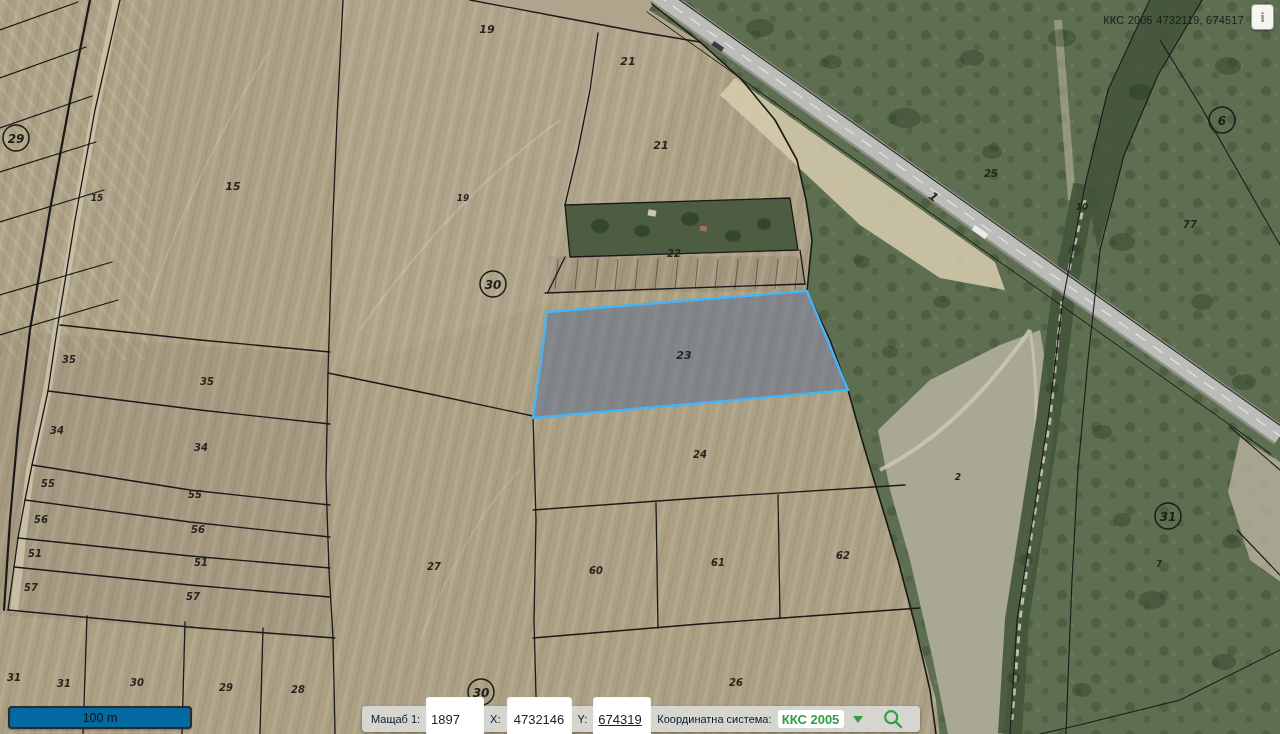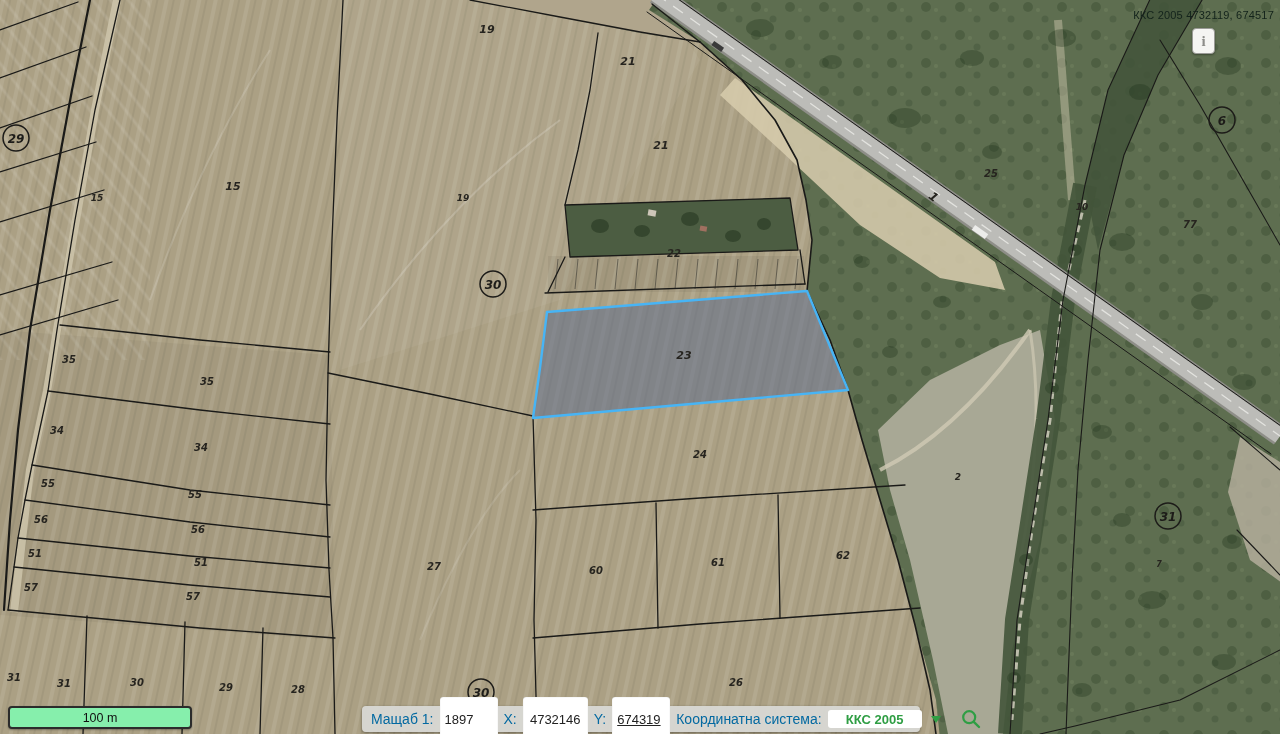--- a/index.html
+++ b/index.html
@@ -3,41 +3,41 @@
 <meta charset="utf-8">
 <style>
   html,body{margin:0;padding:0;background:#222;}
   .stage{position:relative;width:1280px;height:734px;overflow:hidden;
          font-family:"Liberation Sans",sans-serif;background:#aba084;}
   svg text.plabel{font-family:"DejaVu Sans",sans-serif;font-style:italic;font-weight:700;
          fill:#26241f;text-anchor:middle;}
   svg text.clabel{font-family:"DejaVu Sans",sans-serif;font-style:italic;font-weight:700;
          fill:#1d1c19;text-anchor:middle;}
   
-  .coords-overlay{position:absolute;top:4px;right:6px;display:flex;align-items:center;gap:7px;flex-direction:column;}
+  .coords-overlay{position:absolute;top:4px;right:6px;display:flex;align-items:center;gap:7px;}
   .coords-text{font-size:11px;color:#13231b;letter-spacing:.2px;padding-top:5px;}
   .info-btn{width:21px;height:24px;background:#f5f5f2;border:1px solid #9a9a96;border-radius:4px;
             display:flex;align-items:center;justify-content:center;box-shadow:0 1px 2px rgba(0,0,0,.35);
             cursor:pointer;}
   .info-btn span{font-family:"Liberation Serif",serif;font-size:15px;color:#8d8d89;font-weight:700;line-height:1;}
   
-  .scalebar{position:absolute;left:8px;top:706px;width:180px;height:19px;background:#86efac;
+  .scalebar{position:absolute;left:8px;top:706px;width:180px;height:19px;background:#0369a1;
             border:2px solid #2b2b2b;border-radius:4px;display:flex;align-items:center;
             justify-content:center;font-size:12.5px;color:#111;box-shadow:0 1px 2px rgba(0,0,0,.3);}
   
   .toolbar{position:absolute;left:362px;top:706px;width:558px;height:26px;box-sizing:border-box;
            background:rgba(216,216,212,.95);border-radius:4px;display:flex;align-items:center;
            gap:6px;padding:0 9px;box-shadow:0 1px 3px rgba(0,0,0,.4);}
-  .toolbar label{font-size:14px;color:#0369a1;white-space:nowrap;}
+  .toolbar label{font-size:11px;color:#0f172a;white-space:nowrap;}
   .toolbar input{height:18px;border:none;border-radius:3px;background:#fff;font-size:13px;
                  color:#222;padding:13px 5px;font-family:"Liberation Sans",sans-serif;
                  box-shadow:inset 0 0 1px rgba(0,0,0,.3);}
   .in-scale{width:48px;} .in-x{width:55px;text-align:center;} .in-y{width:48px;text-decoration:underline;}
   .crs-box{height:18px;min-width:62px;background:#fff;border-radius:3px;display:flex;align-items:center;
-           justify-content:center;font-size:13px;font-weight:700;color:#2f9e44;padding:0 16px;cursor:pointer;}
+           justify-content:center;font-size:13px;font-weight:700;color:#2f9e44;padding:0 2px;cursor:pointer;}
   .crs-caret{width:0;height:0;border-left:5.5px solid transparent;border-right:5.5px solid transparent;
              border-top:7px solid #2f9e44;margin-left:3px;cursor:pointer;}
   .search-btn{margin-left:14px;background:none;border:none;padding:0;cursor:pointer;display:flex;}
 </style>
 </head>
 <body>
 
 <div class="stage">
 
   <svg id="map" width="1280" height="734" viewBox="0 0 1280 734" style="position:absolute;left:0;top:0;">

